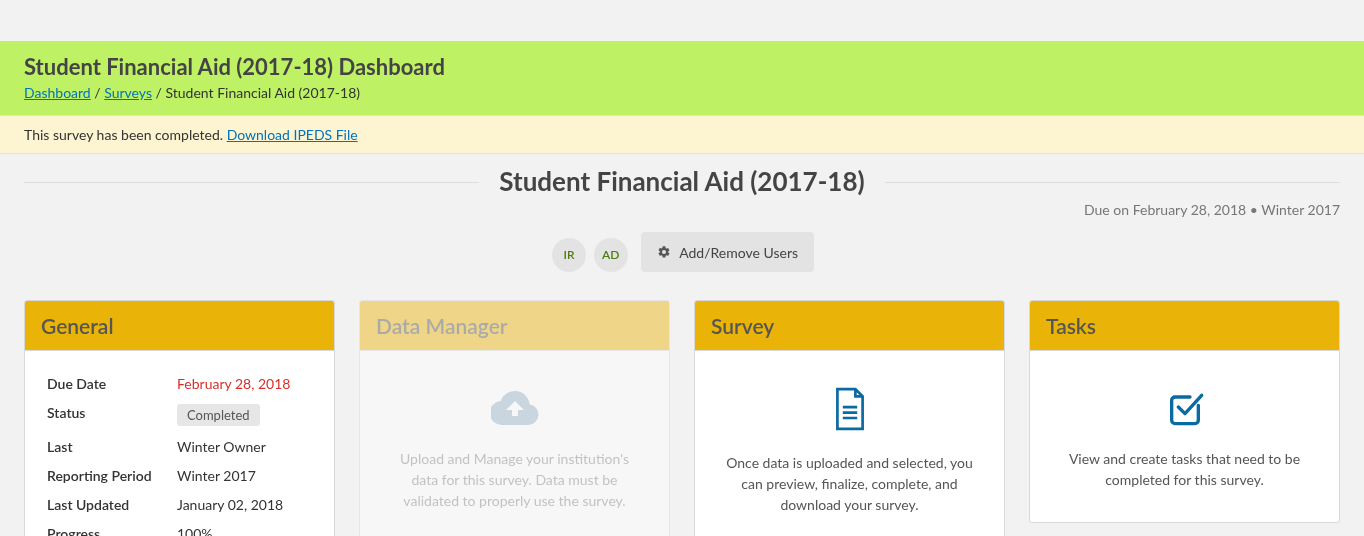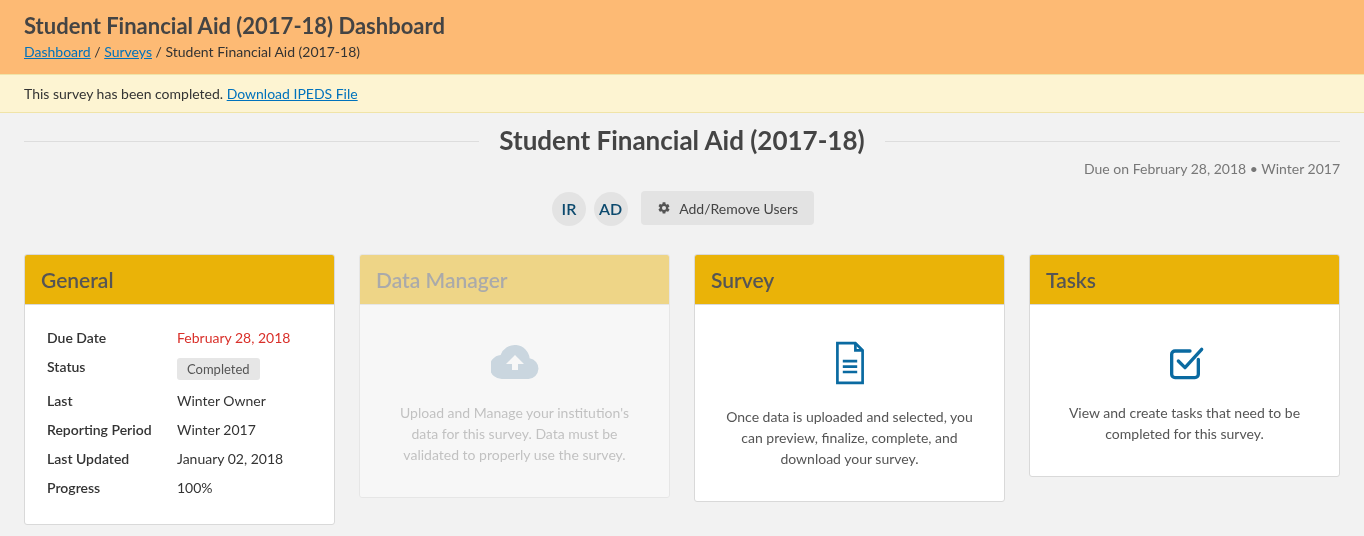--- a/index.html
+++ b/index.html
@@ -3,22 +3,23 @@
 <meta charset="utf-8">
 <style>
   * { box-sizing: border-box; margin: 0; padding: 0; }
   body {
     font-family: "Lato", "Helvetica Neue", Arial, sans-serif;
     background: #f2f2f2;
     color: #333;
     font-size: 14px;
   }
   .header-region {
-    background: #fdba74;
+    background: #bef264;
     padding: 12px 24px 14px 24px;
+    margin-top: 41px;
   }
   .page-title {
     font-size: 22px;
     font-weight: 700;
     color: #444;
   }
   .breadcrumb {
     font-size: 14px;
     margin-top: 4px;
     color: #333;
@@ -69,34 +70,34 @@
     margin-top: 14px;
   }
   .user-chip {
     display: inline-flex;
     align-items: center;
     justify-content: center;
     width: 34px;
     height: 34px;
     border-radius: 50%;
     background: #e3e3e3;
-    color: #0c4a6e;
-    font-size: 16px;
+    color: #4d7c0f;
+    font-size: 12px;
     font-weight: 600;
     margin: 0 2px;
     cursor: pointer;
   }
   .add-users-btn {
     display: inline-flex;
     align-items: center;
     background: #e3e3e3;
     border: none;
     border-radius: 4px;
     padding: 0 16px;
-    height: 34px;
+    height: 40px;
     font-size: 14px;
     color: #444;
     cursor: pointer;
     margin-left: 8px;
     font-family: inherit;
   }
   .gear-icon {
     margin-right: 8px;
     display: inline-flex;
   }

